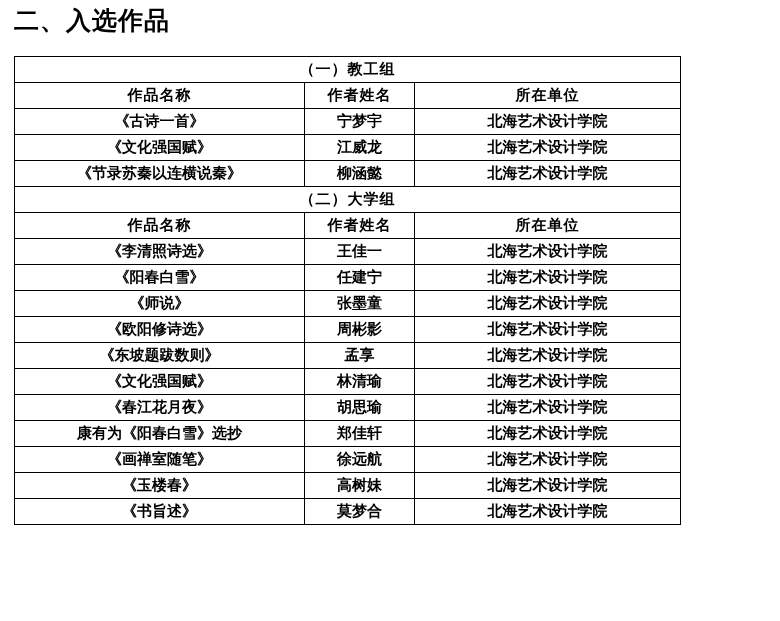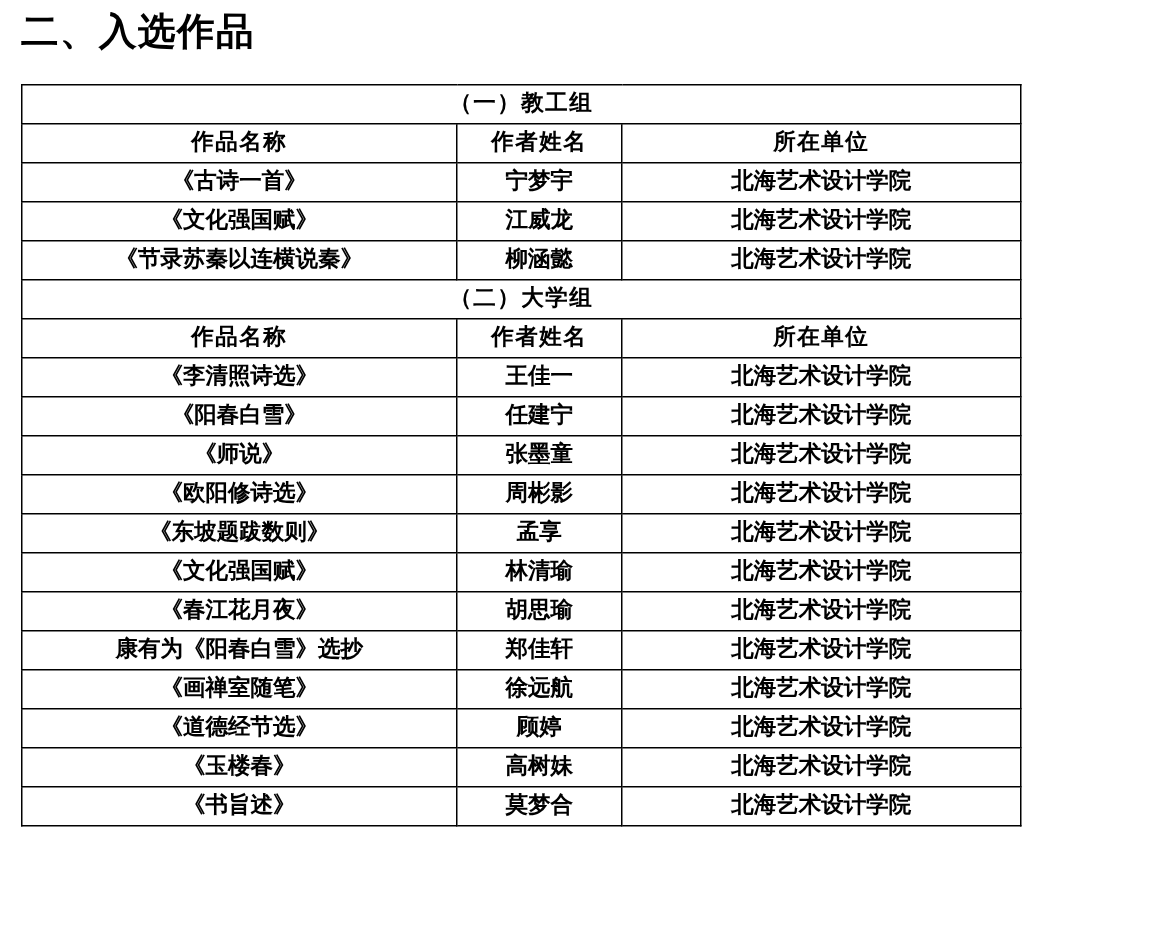--- a/index.html
+++ b/index.html
@@ -152,25 +152,20 @@
         <td class="cell-work">康有为《阳春白雪》选抄</td>
         <td class="cell-author">郑佳轩</td>
         <td class="cell-unit">北海艺术设计学院</td>
       </tr>
       <tr>
         <td class="cell-work">《画禅室随笔》</td>
         <td class="cell-author">徐远航</td>
         <td class="cell-unit">北海艺术设计学院</td>
       </tr>
       <tr>
-        <td class="cell-work">《道德经节选》</td>
-        <td class="cell-author">顾婷</td>
-        <td class="cell-unit">北海艺术设计学院</td>
-      </tr>
-      <tr>
         <td class="cell-work">《玉楼春》</td>
         <td class="cell-author">高树妹</td>
         <td class="cell-unit">北海艺术设计学院</td>
       </tr>
       <tr>
         <td class="cell-work">《书旨述》</td>
         <td class="cell-author">莫梦合</td>
         <td class="cell-unit">北海艺术设计学院</td>
       </tr>
 

